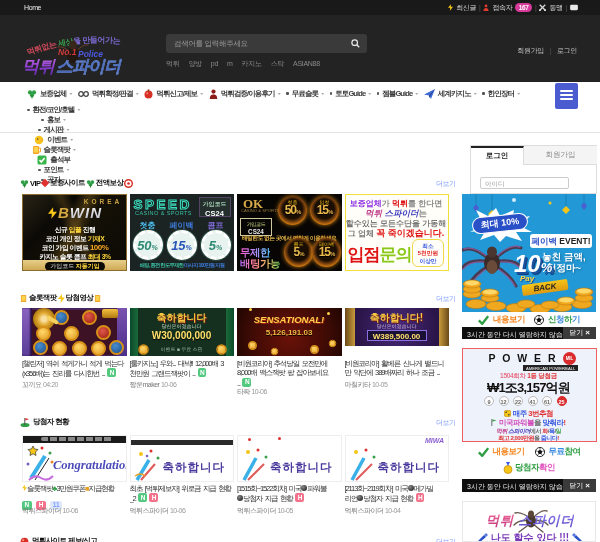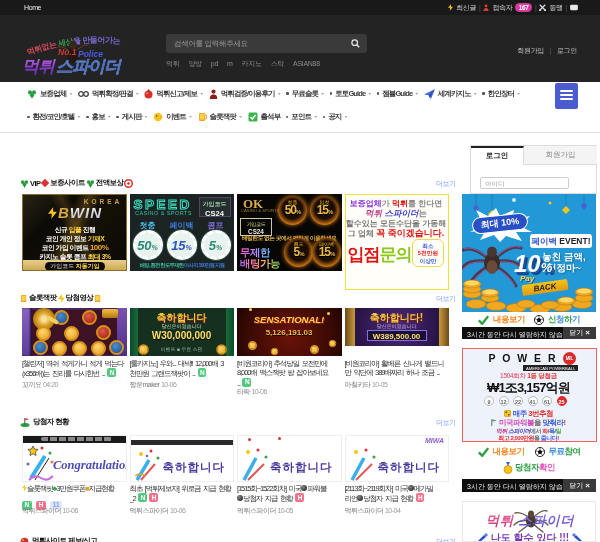--- a/index.html
+++ b/index.html
@@ -20,21 +20,21 @@
 #search { position:absolute; left:166px; top:19px; width:201px; height:19px; background:#3a3a3b; border-radius:3px; color:#9a9a9a; font-size:7.5px; line-height:19px; padding-left:8px; letter-spacing:-0.3px; }
 #search .mag { position:absolute; right:7px; top:4px; }
 #tags { position:absolute; left:166px; top:44px; width:260px; color:#8b8b8b; font-size:7px; letter-spacing:-0.3px; }
 #tags span { margin-right:9px; }
 #memlinks { position:absolute; right:23px; top:31px; color:#c8c8c8; font-size:7px; letter-spacing:-0.3px; }
 
 
 #nav { position:absolute; left:0; top:82px; width:600px; height:51px; background:#fff; border-bottom:1px solid #e3e3e3; }
 .nrow { position:absolute; left:27px; display:flex; align-items:center; white-space:nowrap; }
 #nrow1 { top:0px; height:23px; }
-#nrow2 { top:23px; height:24px; }
+#nrow2 { top:23px; height:24px;flex-direction:column; }
 .nitem { display:flex; align-items:center; font-size:7.5px; letter-spacing:-0.9px; font-weight:bold; color:#3a3a3a; margin-right:5.5px; }
 .nitem .ic { margin-right:3px; display:inline-flex; }
 .chev { color:#aaa; font-size:5px; margin-left:2px; font-weight:normal; transform:scaleY(.7); }
 .ndot { width:2.5px; height:2.5px; background:#555; margin-right:3px; display:inline-block; border-radius:1px; }
 #hamb { position:absolute; right:22px; top:1px; width:23px; height:26px; background:#4a5cd0; border-radius:2px; }
 #hamb .l { position:absolute; left:5px; width:13px; height:1.6px; background:#fff; border-radius:1px; }
 
 
 #notice { position:absolute; left:27px; top:141px; font-size:8.5px; letter-spacing:-0.1px; color:#d95f5f; width:430px; white-space:nowrap; overflow:hidden; }
 #notice b { color:#d95f5f; font-weight:bold; }
@@ -306,21 +306,21 @@
     <div class="fire" style="left:47px; top:44px;">
         <i>콤프</i>
         <b>5<small>%</small></b>
       </div>
     <div class="fire" style="left:75px; top:44px;">
         <i>페이백</i>
         <b>15<small>%</small></b>
       </div>
   </div>
 
-  <div class="b" style="left:344.5px; top:194px; height:96px; background:#fffef8; border:1.5px solid #f0e13a;">
+  <div class="b" style="left:344.5px; top:194px; height:77px; background:#fffef8; border:1.5px solid #f0e13a;">
     <div class="abs" style="left:0; top:3px; width:101px; text-align:center; font-size:8px; font-weight:bold; color:#888;"><span style="color:#8a2be2;">보증업체</span>가 <span style="color:#e01414;">먹튀</span>를 한다면</div>
     <div class="abs" style="left:0; top:13px; width:101px; text-align:center; font-size:8.5px; font-weight:bold; font-style:italic;"><span style="color:#c03a8a;">먹튀</span> <span style="color:#3a3ac0;">스파이더</span><span style="color:#888; font-style:normal;">는</span></div>
     <div class="abs" style="left:0; top:23px; width:101px; text-align:center; font-size:8px; font-weight:bold; color:#777;">할수있는 모든수단을 가동해</div>
     <div class="abs" style="left:0; top:32px; width:101px; text-align:center; font-size:8px; font-weight:bold; color:#777;">그 업체 <span style="color:#e01414; font-size:9px;">꼭 죽이겠습니다.</span></div>
     <div class="abs" style="left:2px; top:48px; font-size:17px; font-weight:bold; letter-spacing:-1px;"><span style="color:#e01414;">입점</span><span style="color:#8ac819;">문의</span></div>
     <div class="abs" style="left:66px; top:44px; width:32px; height:28px; border:1.5px solid #f0d84a; border-radius:6px; text-align:center; line-height:7.6px;">
       <div style="font-size:6px; font-weight:bold; color:#3a5ae0; margin-top:2.5px; transform:scale(0.95);">최소</div>
       <div style="font-size:6px; font-weight:bold; color:#e01414; transform:scale(0.95);">5천만원</div>
       <div style="font-size:6px; font-weight:bold; color:#3a5ae0; transform:scale(0.95);">이상만</div>
     </div>

